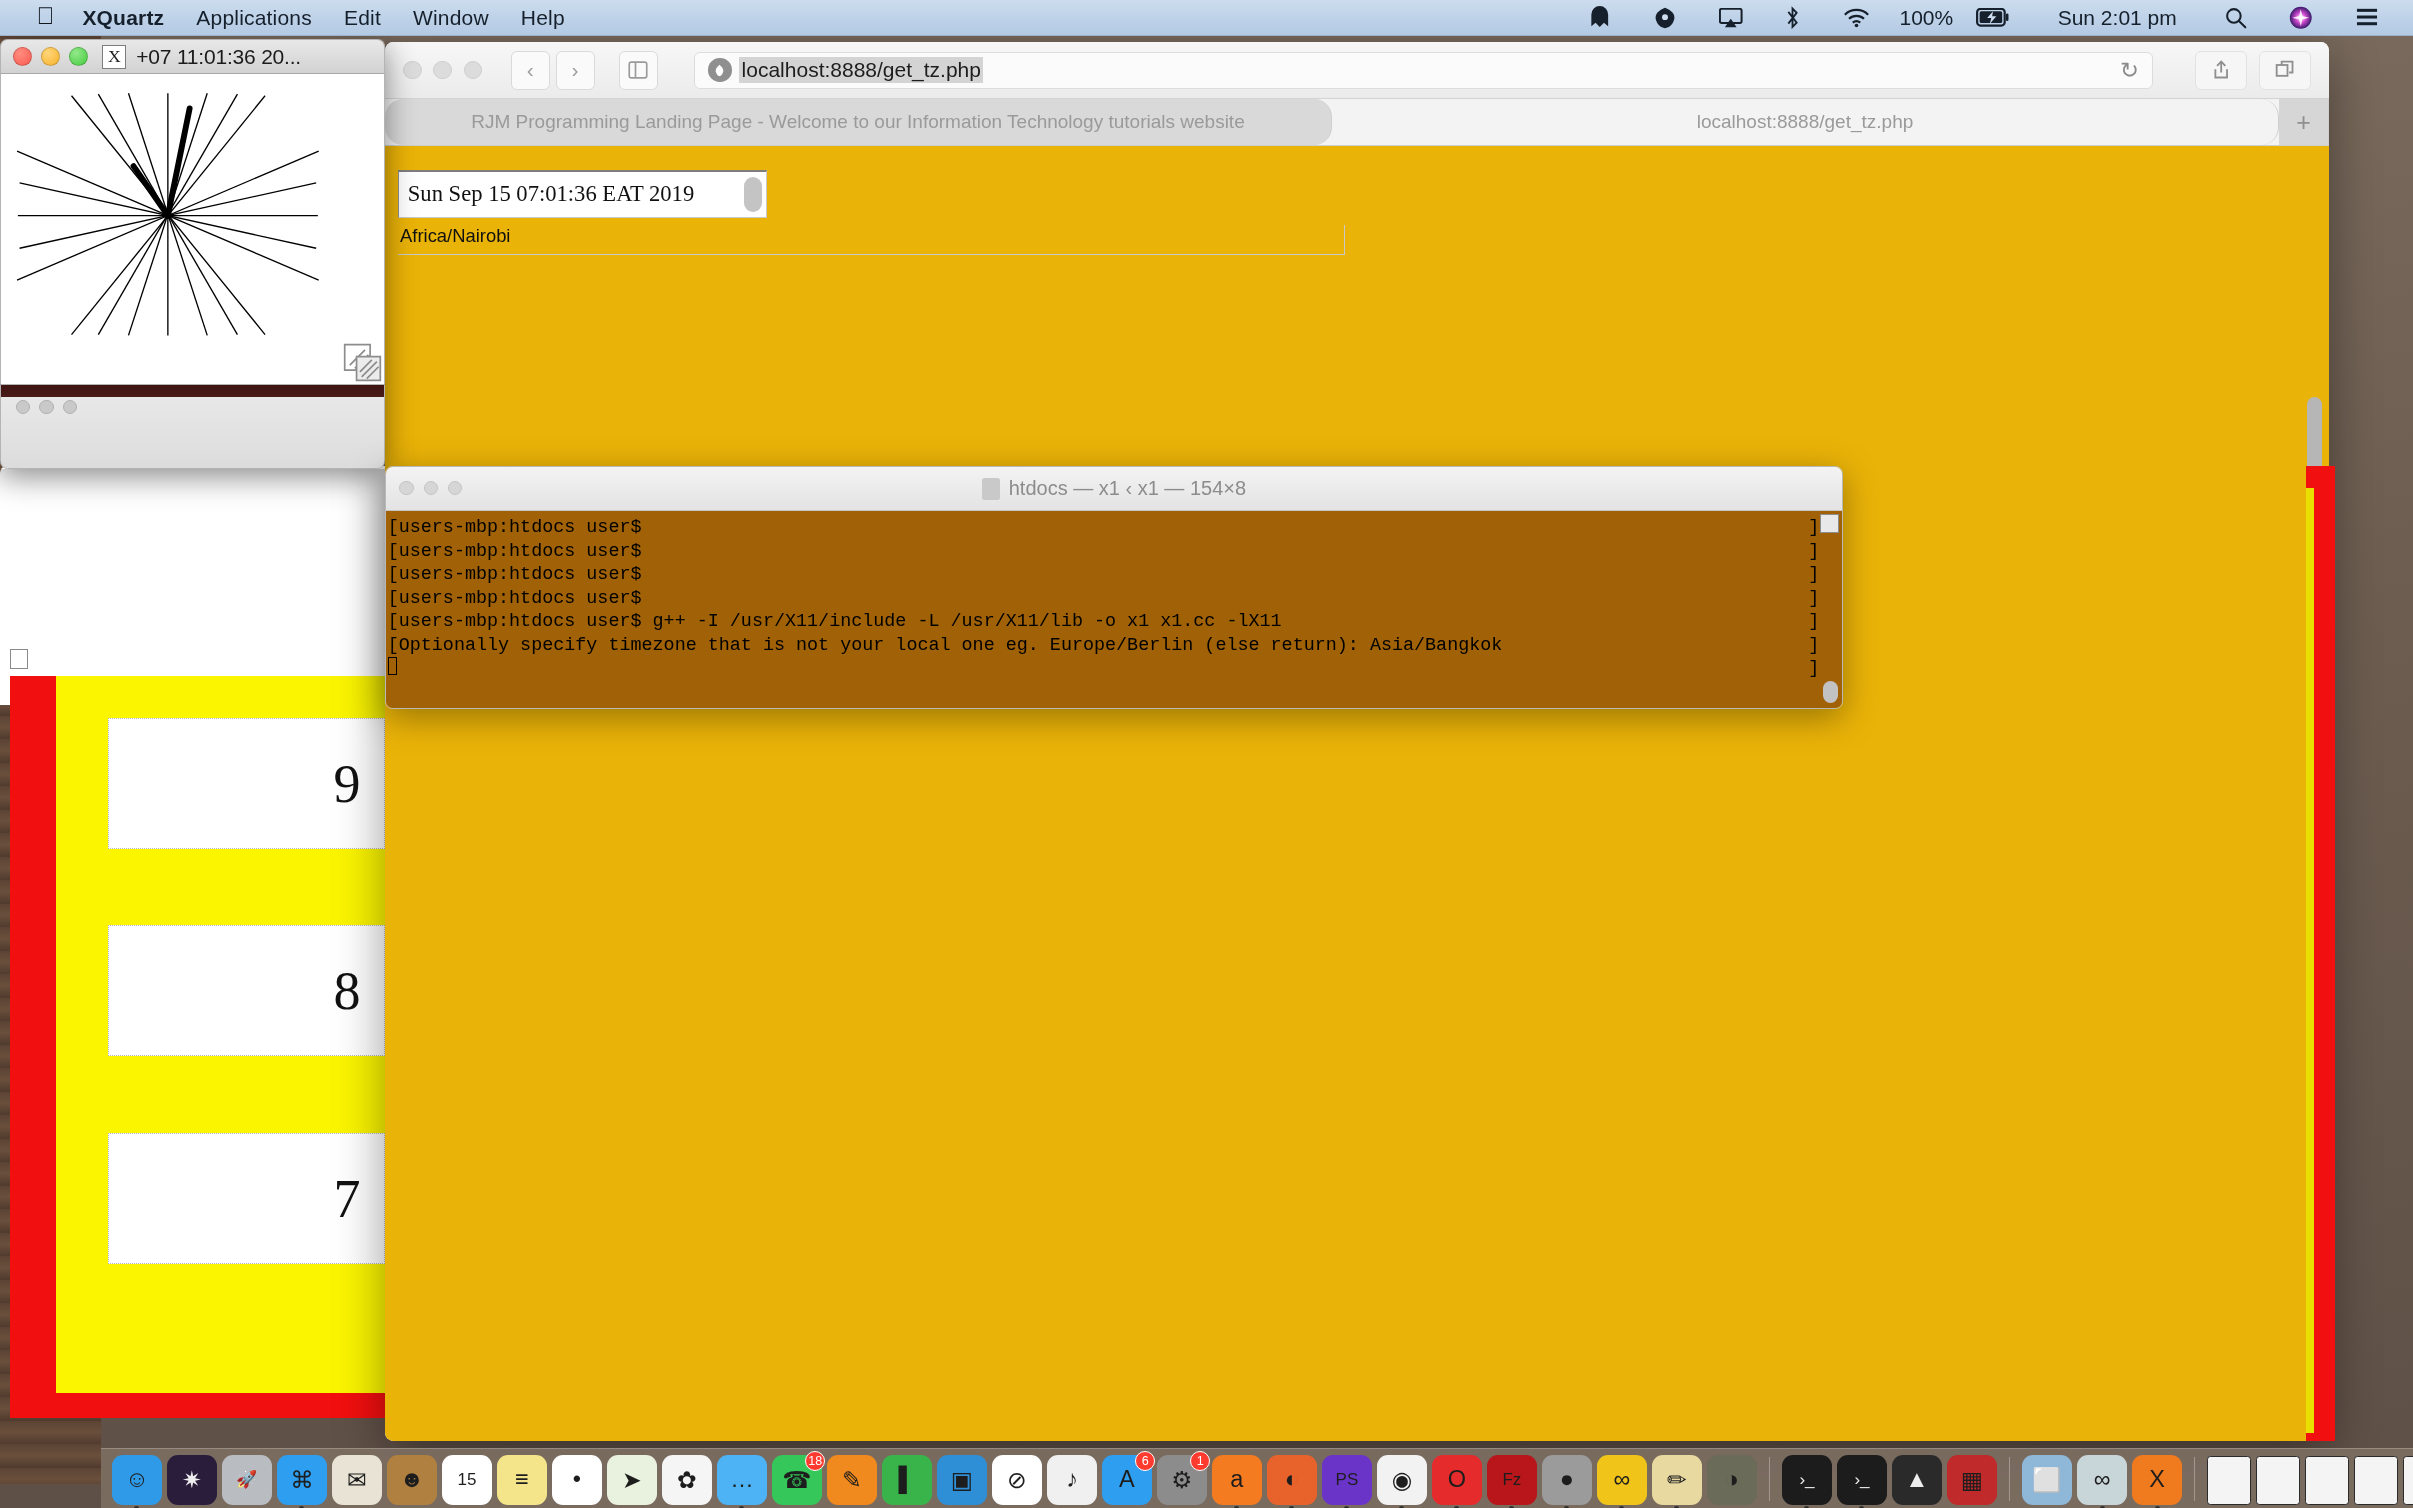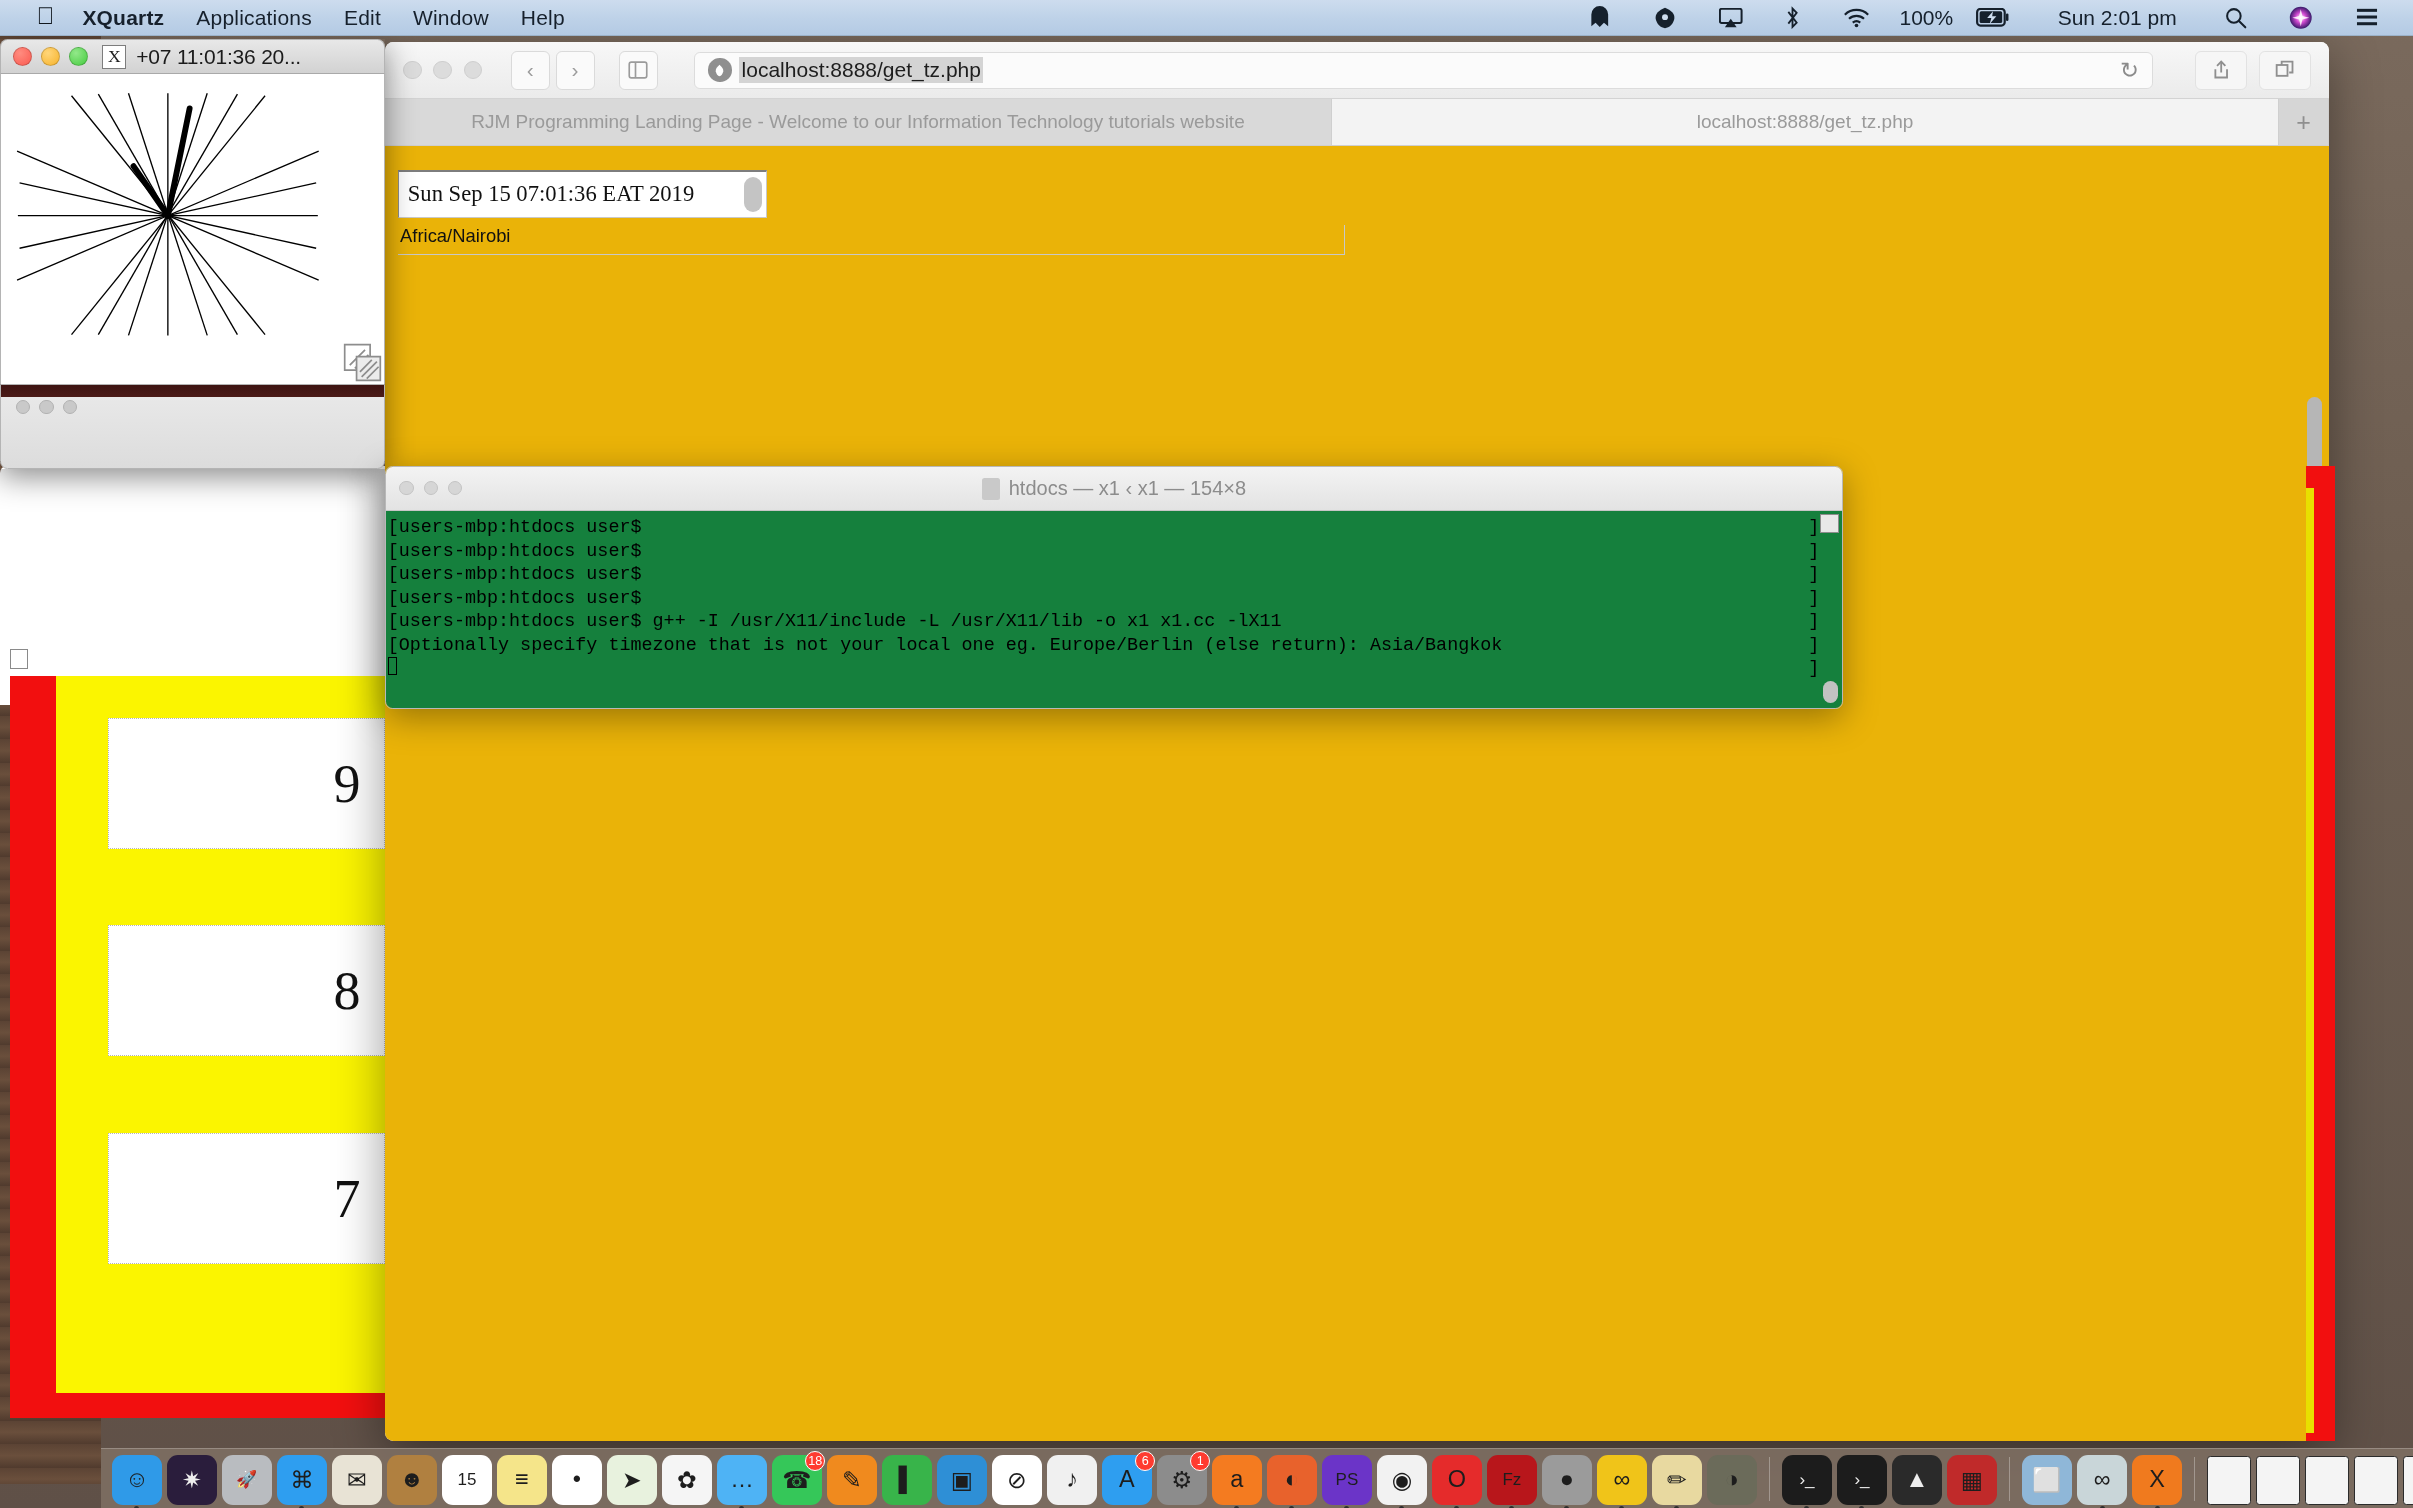--- a/index.html
+++ b/index.html
@@ -110,21 +110,21 @@
   .sf-tbtn {
     width:52px;height:39px;border:0.8px solid #e2e2e2;background:#f6f6f6;border-radius:5.9px;
     display:flex;align-items:center;justify-content:center;color:#8f8f8f;margin-left:11.7px;
   }
   #sf-tabbar {
     height:47px; background:#f3f3f3; display:flex; border-bottom:0.8px solid #cfcfcf;
   }
   .sf-tab {
     flex:1; display:flex; align-items:center; justify-content:center;
     font-size:19px; color:#9a9a9a; border-right:0.8px solid #cfcfcf;
-    padding:0 17px; white-space:nowrap; overflow:hidden; text-overflow:ellipsis;
+    padding:0 17px; white-space:nowrap; overflow:hidden; text-overflow:ellipsis;border-radius:18px;
   }
   .sf-tab.active { background:#d9d9d9; }
   .sf-tab.inactive { background:#f3f3f3; }
   #sf-newtab { width:50px; background:#d6d6d6; display:flex;align-items:center;justify-content:center;
     color:#8f8f8f; font-size:25px; border-right:0.8px solid #cfcfcf; }
   #sf-content { position:relative; height:1296px; background:#eab308; overflow:hidden; }
 
   
   #pg-inputrow { position:absolute; left:13.4px; top:23.5px; }
   #pg-datebox {
@@ -191,21 +191,21 @@
   #term-title {
     height:44px; background:linear-gradient(180deg,#f3f3f3 0%,#e3e3e3 100%);
     display:flex; align-items:center; justify-content:center;
     border-bottom:0.8px solid #c6c6c6; position:relative;text-align:center;
   }
   #term-dots { position:absolute; left:13.4px; top:14.2px; display:flex; gap:10px; }
   .tdot { width:14.2px;height:14.2px;border-radius:50%;background:#d6d6d6;border:0.8px solid #c4c4c4; }
   #term-folder { width:18.4px;height:22px;background:#c9c9c9;border-radius:2.5px;margin-right:8.4px; }
   #term-titletext { font-size:20px; color:#8c8c8c; }
   #term-body {
-    height:198px; background:#15803d; position:relative;
+    height:198px; background:#a16207; position:relative;
     font-family:"Liberation Mono", monospace; font-size:18.4px; color:#000;
     padding:5px 0 0 1.7px;
   }
   .term-line { height:23.5px; line-height:23.5px; white-space:pre; }
   #term-cursor { width:9.2px; height:18.4px; border:0.8px solid #000; display:inline-block; }
   #term-rightbrackets {
     position:absolute; right:22px; top:5px; width:11.7px;
     font-family:"Liberation Mono", monospace; font-size:18.4px; color:#000;
   }
   #term-rightbrackets .term-line { text-align:left; }

